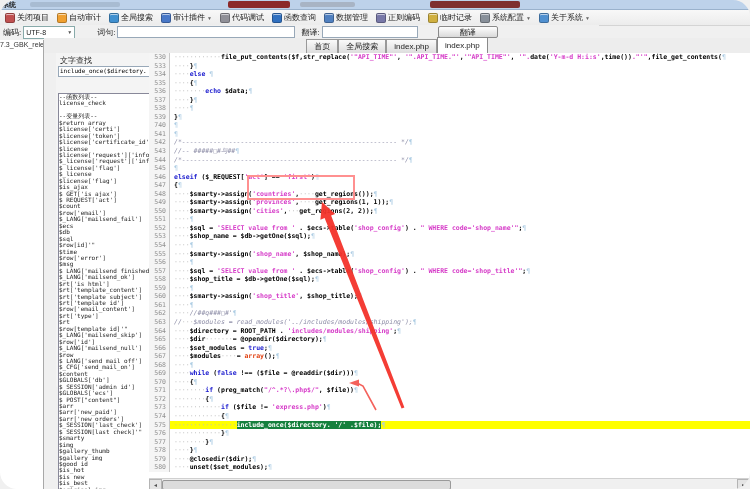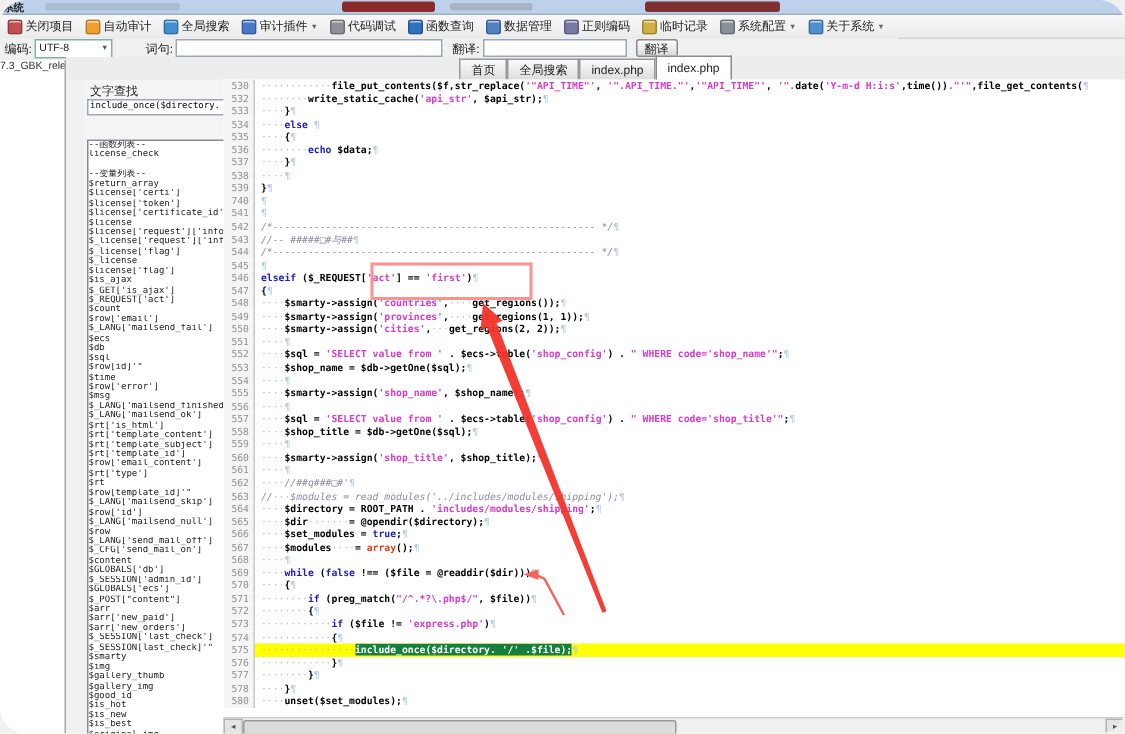--- a/index.html
+++ b/index.html
@@ -16,21 +16,21 @@
   .tb-item{display:flex;align-items:center;height:13px;padding:0 4px;font-size:8px;color:#222;cursor:default;white-space:nowrap;}
   .tb-ico{width:8px;height:8px;border-radius:2px;margin-right:2px;border:1px solid rgba(0,0,0,.25);box-shadow:inset 0 1px 0 rgba(255,255,255,.6);}
   .tb-caret{font-size:5px;color:#666;margin-left:2px;}
 
   
   .row2{position:absolute;left:0;top:25px;width:599px;height:14px;background:#f0f0f0;display:flex;align-items:center;font-size:8px;color:#222;}
   .lab{margin:0 2px 0 3px;white-space:nowrap;}
   .combo{width:46px;height:11px;background:#fff;border:1px solid #8aa;display:flex;align-items:center;justify-content:space-between;padding:0 2px;font-size:7px;}
   .combo .car{font-size:5px;color:#555;}
   .inp{height:10px;background:#fff;border:1px solid #98a8b8;font-size:7px;padding:0 2px;font-family:"Liberation Sans",sans-serif;}
-  .btn{height:12px;background:linear-gradient(#fefefe,#d9d9d9);border:1px solid #8a8a8a;border-radius:2px;font-size:8px;padding:0 5px;margin-left:6px;color:#222;}
+  .btn{height:12px;background:linear-gradient(#fefefe,#d9d9d9);border:1px solid #8a8a8a;border-radius:2px;font-size:8px;padding:0 21px;margin-left:20px;color:#222;}
 
   
   .tree{position:absolute;left:0;top:40px;width:43px;height:449px;background:#fff;border-right:1px solid #a8a8a8;overflow:hidden;}
   .tree .item{font-size:7px;color:#333;white-space:nowrap;padding-top:1px;}
 
   
   .tabbar{position:absolute;left:44px;top:38px;width:706px;height:15px;background:#ededed;display:flex;align-items:flex-end;justify-content:center;}
   .tab{font-size:8px;color:#222;padding:1px 7px 1px 7px;background:linear-gradient(#fafafa,#ddd);border:1px solid #999;border-bottom:none;margin-right:0px;height:11px;line-height:11px;white-space:nowrap;}
   .tab.active{background:#fff;height:13px;line-height:13px;border-color:#8a8a8a;position:relative;z-index:2;}
 
@@ -222,21 +222,20 @@
         <div class="sb-li">$is_best</div>
         <div class="sb-li">$original_img</div>
         <div class="sb-vscroll">
           <div class="sb-thumb"></div>
         </div>
       </div>
   </div>
 
   <div class="editor" id="editor">
       <div class="crow"><span class="ln">530</span><span class="ct"><span class="sg-ws">············</span><span class="sg-n">file_put_contents($f,str_replace(</span><span class="sg-s">'"API_TIME"'</span><span class="sg-n">, </span><span class="sg-s">'".API_TIME."'</span><span class="sg-n">,</span><span class="sg-s">'"API_TIME"'</span><span class="sg-n">, </span><span class="sg-s">'".</span><span class="sg-n">date(</span><span class="sg-s">'Y-m-d H:i:s'</span><span class="sg-n">,time())</span><span class="sg-s">."'"</span><span class="sg-n">,file_get_contents(</span><span class="eol">¶</span></span></div>
-      <div class="crow"><span class="ln">532</span><span class="ct"><span class="sg-ws">········</span><span class="sg-n">write_static_cache(</span><span class="sg-s">'api_str'</span><span class="sg-n">, $api_str);</span><span class="eol">¶</span></span></div>
       <div class="crow"><span class="ln">533</span><span class="ct"><span class="sg-ws">····</span><span class="sg-n">}</span><span class="eol">¶</span></span></div>
       <div class="crow"><span class="ln">534</span><span class="ct"><span class="sg-ws">····</span><span class="sg-k">else</span><span class="sg-n"> </span><span class="eol">¶</span></span></div>
       <div class="crow"><span class="ln">535</span><span class="ct"><span class="sg-ws">····</span><span class="sg-n">{</span><span class="eol">¶</span></span></div>
       <div class="crow"><span class="ln">536</span><span class="ct"><span class="sg-ws">········</span><span class="sg-k">echo</span><span class="sg-n"> $data;</span><span class="eol">¶</span></span></div>
       <div class="crow"><span class="ln">537</span><span class="ct"><span class="sg-ws">····</span><span class="sg-n">}</span><span class="eol">¶</span></span></div>
       <div class="crow"><span class="ln">538</span><span class="ct"><span class="sg-ws">····</span><span class="eol">¶</span></span></div>
       <div class="crow"><span class="ln">539</span><span class="ct"><span class="sg-n">}</span><span class="eol">¶</span></span></div>
       <div class="crow"><span class="ln">740</span><span class="ct"><span class="eol">¶</span></span></div>
       <div class="crow"><span class="ln">541</span><span class="ct"><span class="eol">¶</span></span></div>
       <div class="crow"><span class="ln">542</span><span class="ct"><span class="sg-c">/*------------------------------------------------------- */</span><span class="eol">¶</span></span></div>
@@ -269,20 +268,21 @@
       <div class="crow"><span class="ln">569</span><span class="ct"><span class="sg-ws">····</span><span class="sg-k">while</span><span class="sg-n"> (</span><span class="sg-k">false</span><span class="sg-n"> !== ($file = @readdir($dir)))</span><span class="eol">¶</span></span></div>
       <div class="crow"><span class="ln">570</span><span class="ct"><span class="sg-ws">····</span><span class="sg-n">{</span><span class="eol">¶</span></span></div>
       <div class="crow"><span class="ln">571</span><span class="ct"><span class="sg-ws">········</span><span class="sg-k">if</span><span class="sg-n"> (preg_match(</span><span class="sg-s">"/^.*?\.php$/"</span><span class="sg-n">, $file))</span><span class="eol">¶</span></span></div>
       <div class="crow"><span class="ln">572</span><span class="ct"><span class="sg-ws">········</span><span class="sg-n">{</span><span class="eol">¶</span></span></div>
       <div class="crow"><span class="ln">573</span><span class="ct"><span class="sg-ws">············</span><span class="sg-k">if</span><span class="sg-n"> ($file != </span><span class="sg-s">'express.php'</span><span class="sg-n">)</span><span class="eol">¶</span></span></div>
       <div class="crow"><span class="ln">574</span><span class="ct"><span class="sg-ws">············</span><span class="sg-n">{</span><span class="eol">¶</span></span></div>
       <div class="crow hl"><span class="ln">575</span><span class="ct"><span class="sg-ws">················</span><span class="sg-sel">include_once($directory. '/' .$file);</span><span class="eol">¶</span></span></div>
       <div class="crow"><span class="ln">576</span><span class="ct"><span class="sg-ws">············</span><span class="sg-n">}</span><span class="eol">¶</span></span></div>
       <div class="crow"><span class="ln">577</span><span class="ct"><span class="sg-ws">········</span><span class="sg-n">}</span><span class="eol">¶</span></span></div>
       <div class="crow"><span class="ln">578</span><span class="ct"><span class="sg-ws">····</span><span class="sg-n">}</span><span class="eol">¶</span></span></div>
+      <div class="crow"><span class="ln">579</span><span class="ct"><span class="sg-ws">····</span><span class="sg-n">@closedir($dir);</span><span class="eol">¶</span></span></div>
       <div class="crow"><span class="ln">580</span><span class="ct"><span class="sg-ws">····</span><span class="sg-n">unset($set_modules);</span><span class="eol">¶</span></span></div>
     </div>
 
   <div class="hscroll">
     <div class="hs-arrow" style="left:0;">◄</div>
     <div class="hs-thumb"></div>
     <div class="hs-arrow" style="right:0;">►</div>
   </div>
 
   <svg id="overlay" viewBox="0 0 750 489">

